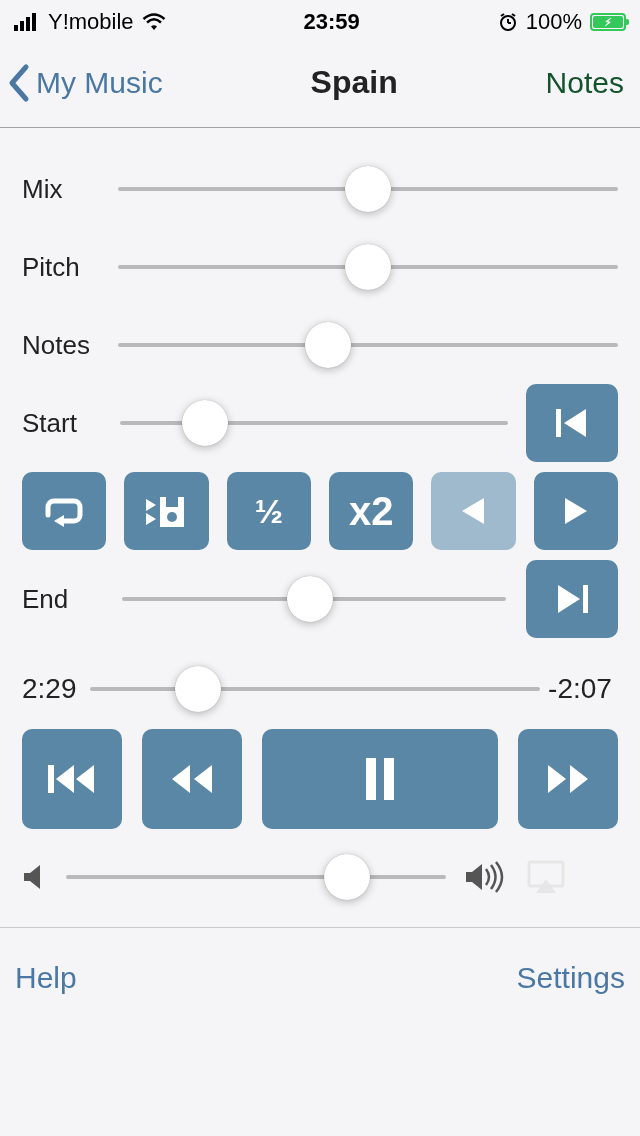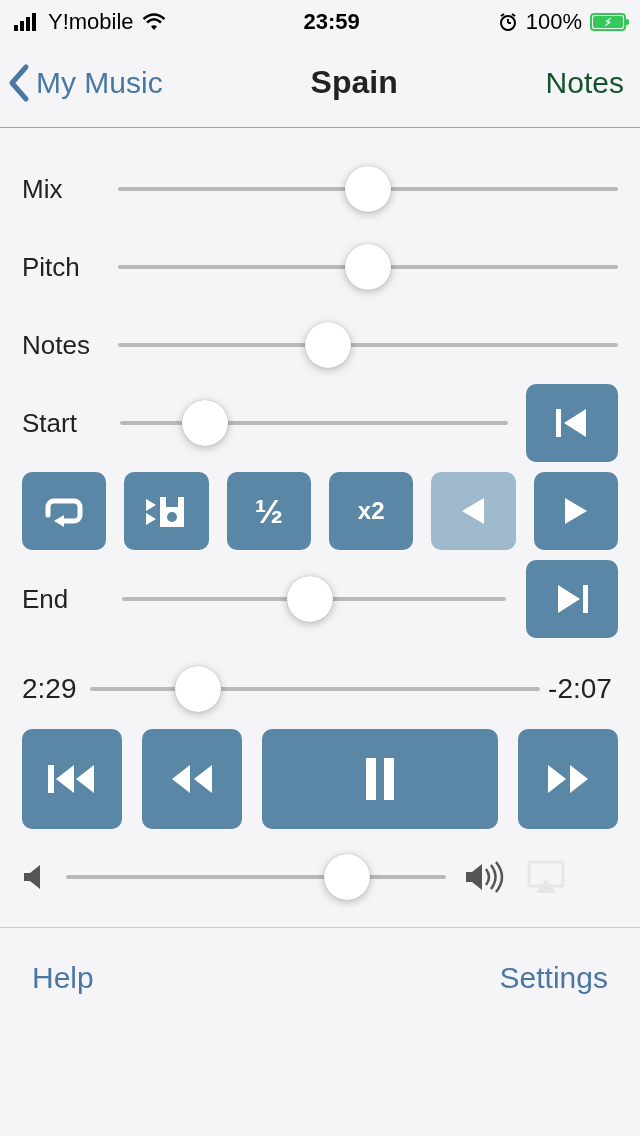--- a/index.html
+++ b/index.html
@@ -108,21 +108,21 @@
   }
 
   
   .btn {
     background: #5b87a7;
     color: #fff;
     border-radius: 10px;
     display: flex;
     align-items: center;
     justify-content: center;
-    font-size: 24px;
+    font-size: 40px;
     font-weight: 600;
   }
   .btn.faded { background: #9fbacc; }
 
   .tool-row {
     display: flex;
     gap: 18px;
     margin: 10px 0;
   }
   .tool-row .btn { width: 86px; height: 78px; }
@@ -158,21 +158,21 @@
   .vol-icon { color: #555; }
   .airplay { width: 40px; height: 36px; opacity: .25; }
 
   
   .footer {
     border-top: 1px solid #c9c9cc;
     height: 100px;
     display: flex;
     align-items: center;
     justify-content: space-between;
-    padding: 0 32px;
+    padding: 0 15px;
     color: #4a78a3;
     font-size: 30px;
   }
 
   svg { display: block; }
 </style>
 </head>
 <body>
 
 <div class="status-bar">

